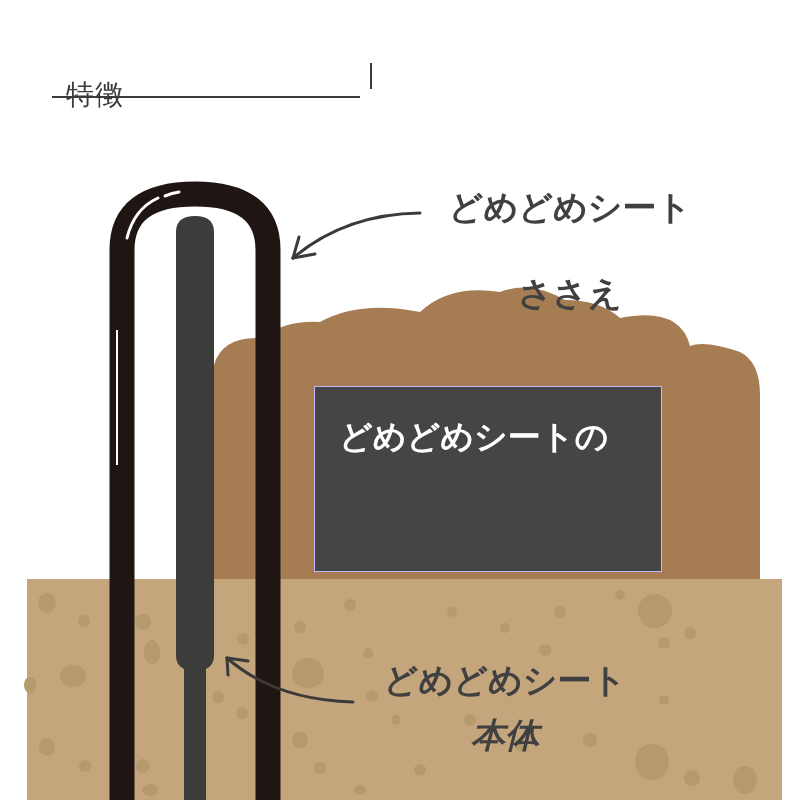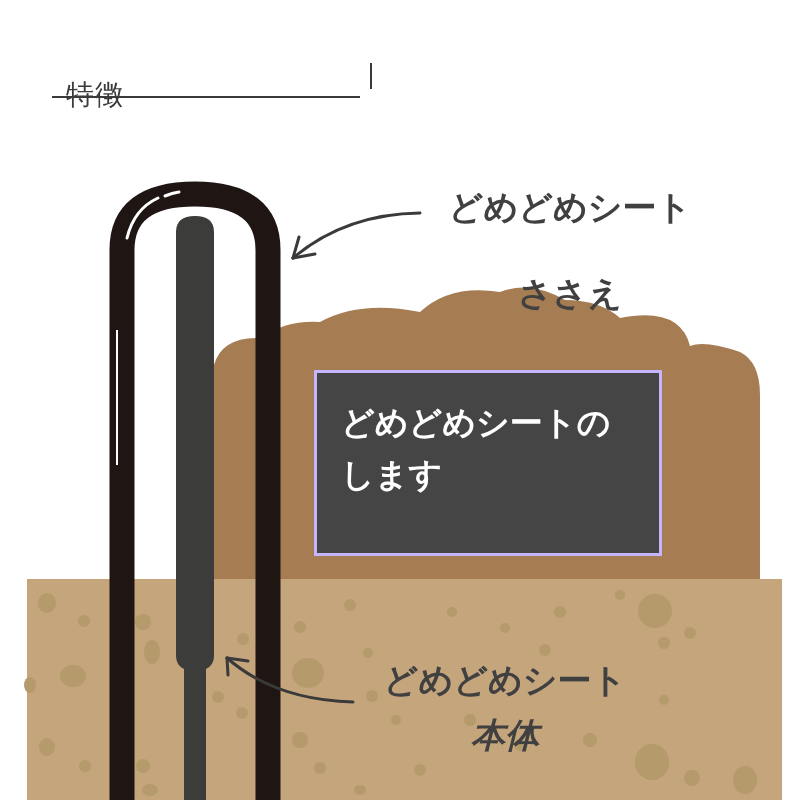--- a/index.html
+++ b/index.html
@@ -8,22 +8,22 @@
   .abs{position:absolute;}
   #title{left:66px;top:44px;font-size:28px;color:#3a3a3a;letter-spacing:1px;margin-top:32px;}
   #title-underline{left:52px;top:96px;width:308px;height:2px;background:#3a3a3a;}
   #title-tick{left:370px;top:63px;width:2px;height:26px;background:#3a3a3a;}
   svg.scene{position:absolute;left:0;top:0;}
   .label{position:absolute;color:#404040;font-weight:bold;text-align:center;font-size:34px;line-height:50px;}
   #label-stake-top{left:430px;top:182px;width:280px;}
   #label-stake-bottom{left:505px;top:236px;width:130px;margin-top:32px;}
   #label-body-top{left:360px;top:655px;width:290px;}
   #label-body-bottom{left:440px;top:710px;width:130px;font-style:italic;}
-  #info-box{left:314px;top:370px;width:348px;height:186px;background:#454545;
-            border:3px solid #c4b5fd;box-sizing:border-box;padding:24px 12px 0 24px;}
+  #info-box{left:314px;top:386px;width:348px;height:186px;background:#454545;
+            border:1px solid #c4b5fd;box-sizing:border-box;padding:24px 12px 0 24px;}
   #info-box .line{color:#ffffff;font-weight:bold;font-size:33px;line-height:52px;white-space:nowrap;}
 </style>
 </head>
 <body>
 
 <div id="title" class="abs">特徴</div>
 <div id="title-underline" class="abs"></div>
 <div id="title-tick" class="abs"></div>
 
 <svg class="scene" width="800" height="800" viewBox="0 0 800 800">
@@ -88,19 +88,18 @@
   </g>
   <g fill="none" stroke="#3a3a3a" stroke-width="3" stroke-linecap="round">
     <path d="M353,702 Q275,700 227,658"></path>
     <path d="M227,658 L228,675"></path>
       <path d="M227,658 L248,661"></path>
   </g>
 </svg>
 
 <div id="info-box" class="abs">
   <div class="line">どめどめシートの</div>
-  <div class="line">します</div>
 </div>
 
 <div id="label-stake-top" class="label">どめどめシート</div>
 <div id="label-stake-bottom" class="label">ささえ</div>
 <div id="label-body-top" class="label">どめどめシート</div>
 <div id="label-body-bottom" class="label">本体</div>
 
 </body></html>

